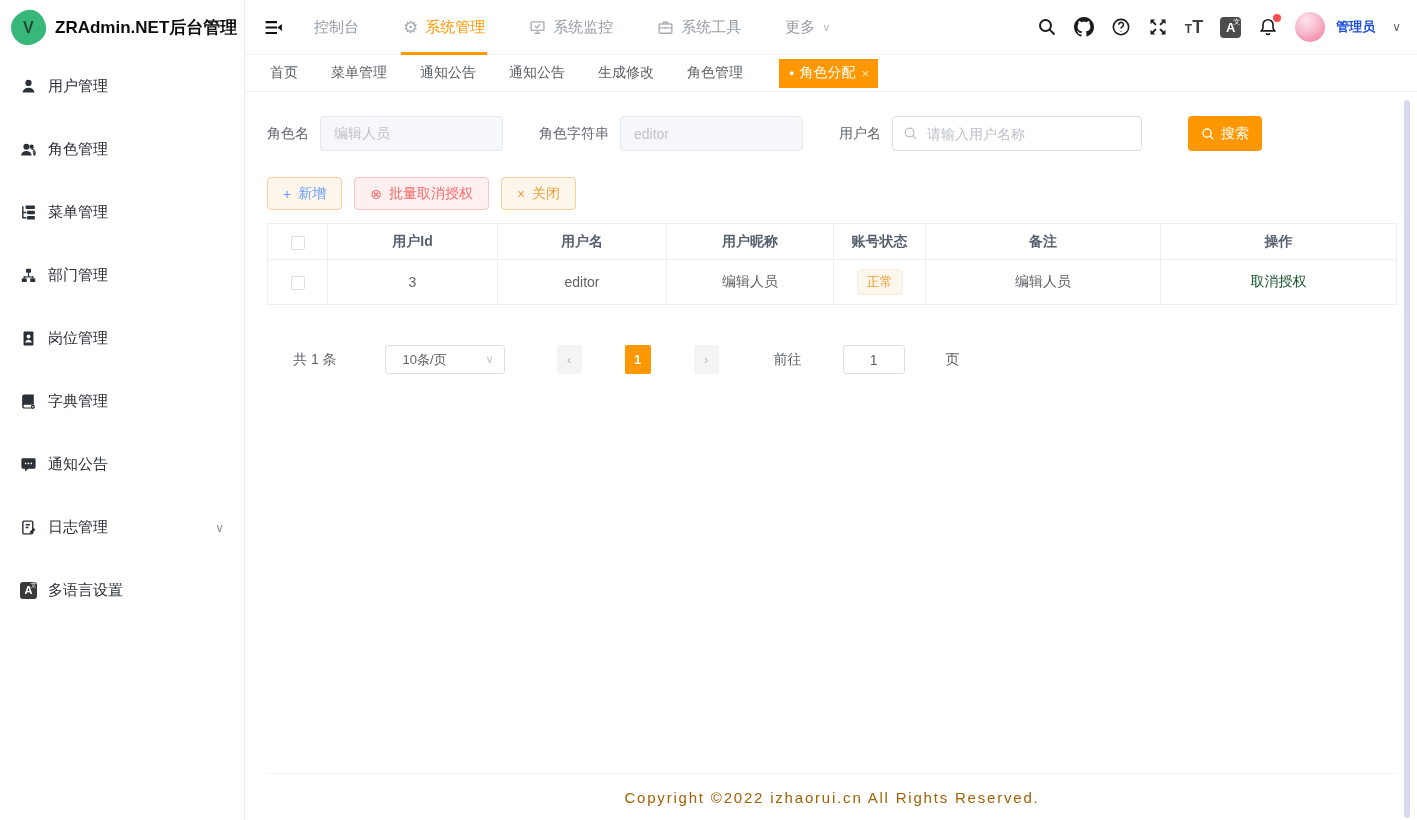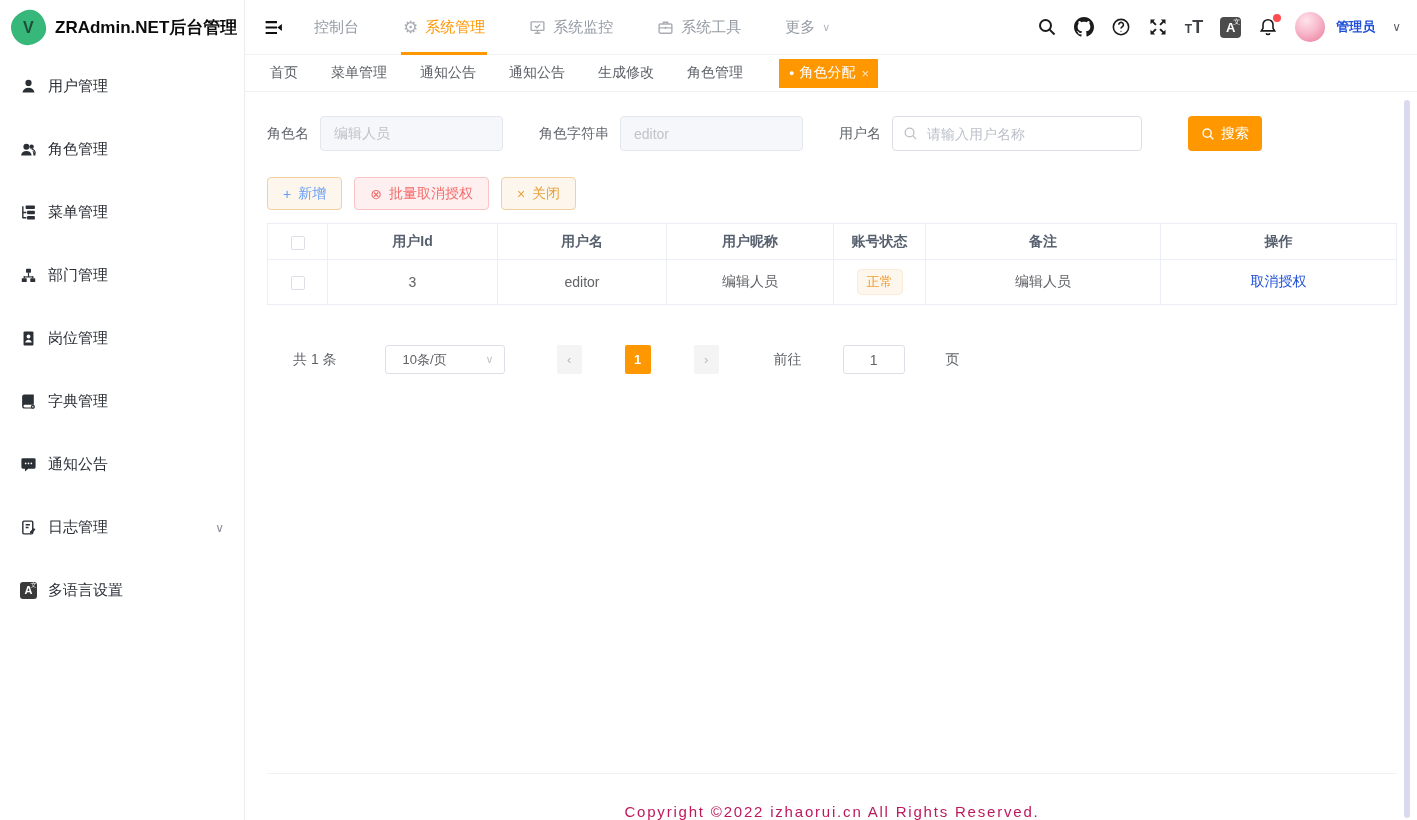--- a/index.html
+++ b/index.html
@@ -80,34 +80,34 @@
   .btn-add { background:#fdf6ec; border-color:#f3d19e; color:#669df6; }
   .btn-danger { background:#fef0f0; border-color:#fbc4c4; color:#f56c6c; }
   .btn-warn { background:#fdf6ec; border-color:#f3d19e; color:#e6a23c; }
   
   table.grid { margin-top:13px; width:100%; border-collapse:collapse; table-layout:fixed; }
   .grid th, .grid td { border:1px solid #ebeef5; text-align:center; font-size:14px; }
   .grid th { color:#57606e; font-weight:bold; height:36px; }
   .grid td { height:45px; color:#606266; }
   .checkbox { display:inline-block; width:14px; height:14px; border:1px solid #dcdfe6; border-radius:2px; background:#fff; vertical-align:middle; cursor:pointer; }
   .status-tag { display:inline-block; padding:3px 9px; background:#fdf6ec; border:1px solid #faecd8; color:#ef9c2c; border-radius:4px; font-size:13px; }
-  .action-link { color:#1d4ed8; cursor:pointer; }
+  .action-link { color:#14532d; cursor:pointer; }
   
   .pager { margin-top:40px; display:flex; align-items:center; padding-left:26px; font-size:14px; color:#5f6368;gap:32px; }
   .psize { width:120px; height:29px; border:1px solid #dcdfe6; border-radius:3px; margin-left:16px; display:flex; align-items:center; padding:0 10px 0 17px; font-size:13px; color:#606266; cursor:pointer; position:relative; }
   .psize .psize-chev { margin-left:auto; color:#c0c4cc; font-size:11px; }
   .pbtn { width:25px; height:29px; background:#f4f4f5; border-radius:2px; color:#b4b9c2; display:flex; align-items:center; justify-content:center; font-size:13px; cursor:pointer; }
   .pbtn.prev { margin-left:20px; }
   .pbtn.next { margin-left:11px; }
   .pcur { width:26px; height:29px; background:#ff9700; border-radius:2px; color:#fff; font-weight:bold; font-size:13px; display:flex; align-items:center; justify-content:center; margin-left:11px; cursor:pointer; }
   .goto-label { margin-left:23px; }
   .goto-input { width:62px; height:29px; border:1px solid #dcdfe6; border-radius:3px; margin-left:9px; text-align:center; font-size:14px; color:#606266; outline:none; font-family:"Liberation Sans",sans-serif; }
   .goto-unit { margin-left:9px; }
   
-  .footer { margin-top:auto; border-top:1px solid #f1f1f1; height:47px; min-height:31px; display:flex; align-items:flex-end; justify-content:center; color:#be185d; font-size:15px; letter-spacing:1.8px; }
+  .footer { margin-top:auto; border-top:1px solid #f1f1f1; height:47px; min-height:31px; display:flex; align-items:center; justify-content:center; color:#a16207; font-size:15px; letter-spacing:1.8px; }
   
   .scrollbar-thumb { position:absolute; right:7px; top:100px; width:6px; height:718px; background:#d9daee; border-radius:3px; }
 </style>
 </head>
 <body>
 
 <aside class="sidebar">
   <div class="logo-row">
     <div class="logo-blob">
         <span>V</span>

